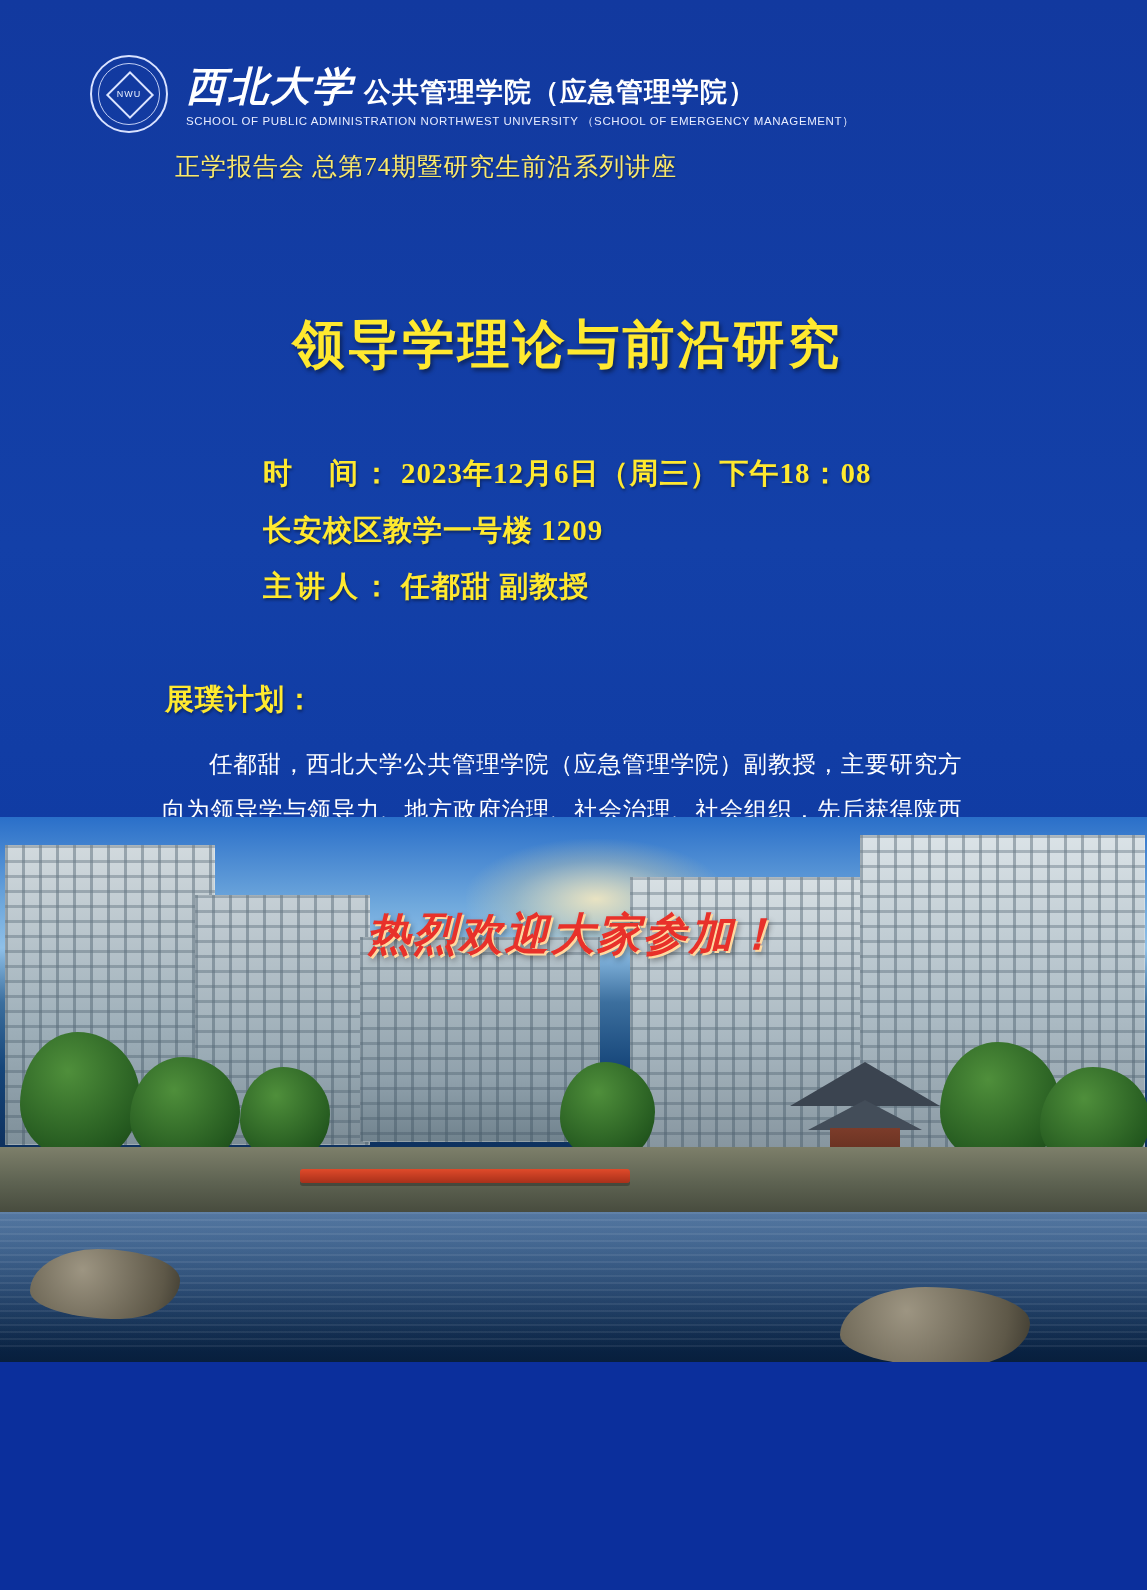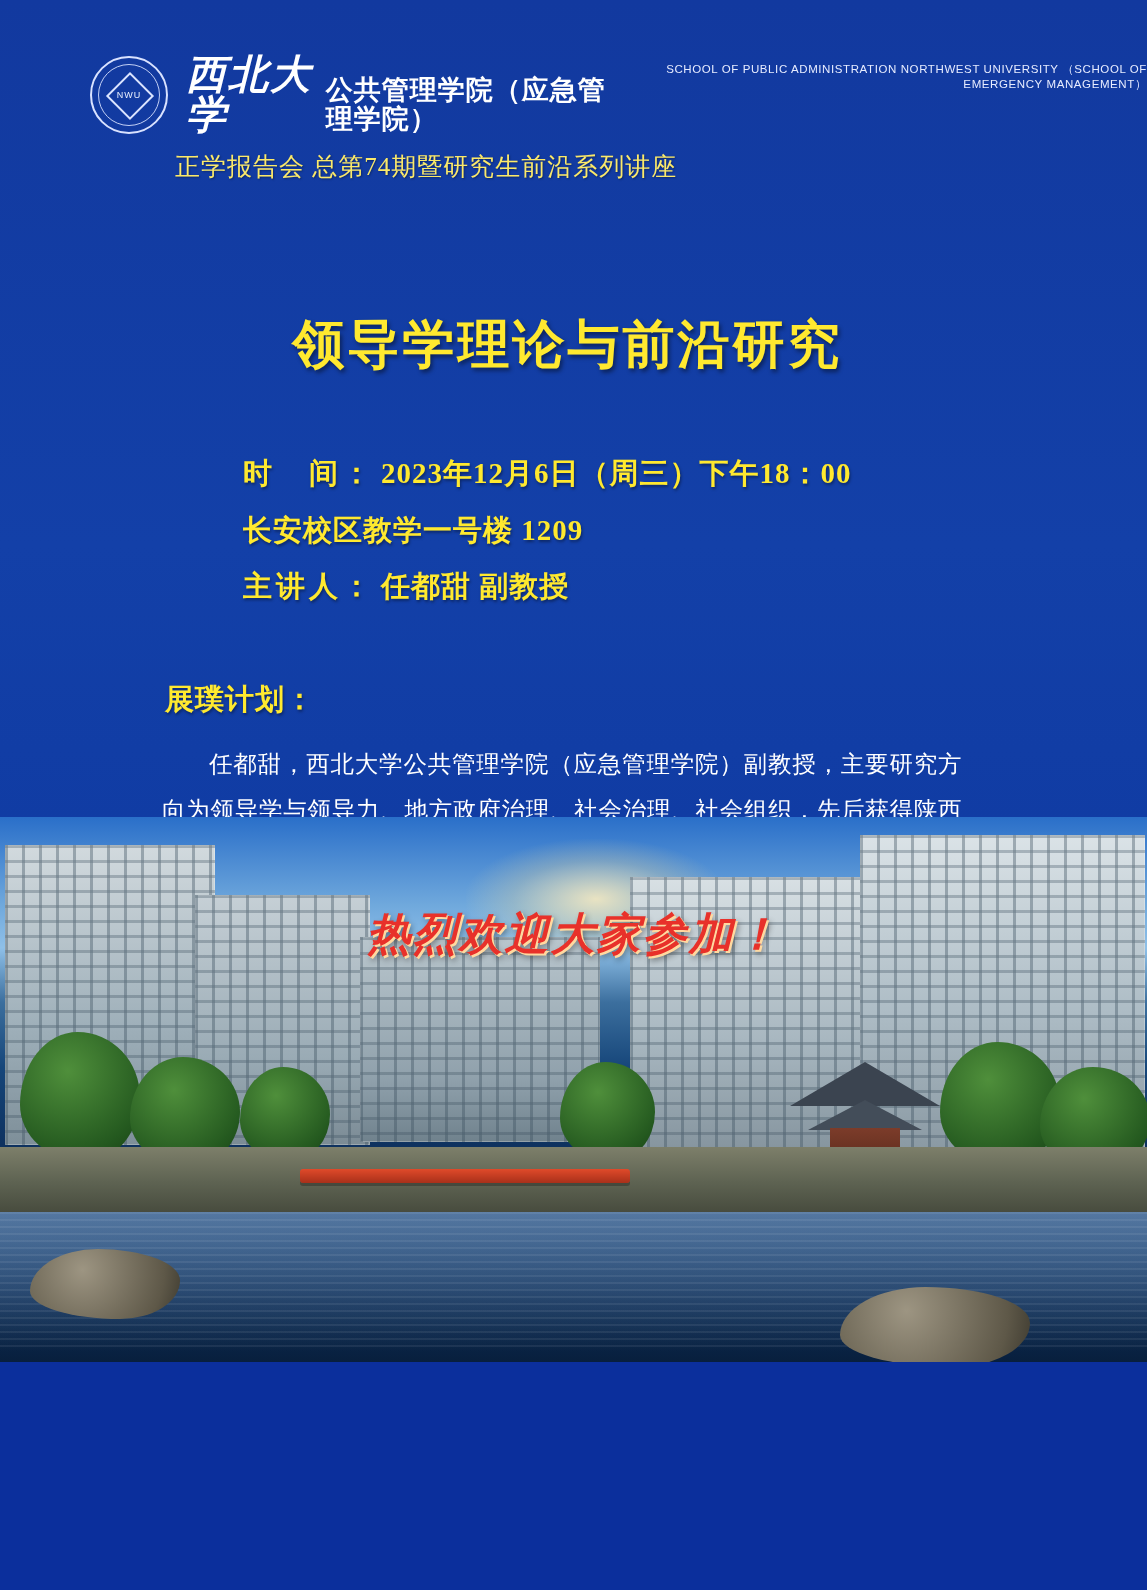--- a/index.html
+++ b/index.html
@@ -57,21 +57,21 @@
     left: 0; right: 0; top: 50%;
     transform: translateY(-50%);
     text-align: center;
     font-size: 9px;
     letter-spacing: 1px;
     color: #eaf0ff;
   }
 
   .wordmark {
     display: flex;
-    flex-direction: row;
+    flex-direction: column;
     justify-content: center;
   }
   .wordmark-row {
     display: flex;
     align-items: flex-end;
     gap: 10px;
   }
   .uni-name {
     font-family: "Liberation Serif", "DejaVu Serif", serif;
     font-size: 40px;
@@ -135,20 +135,21 @@
     font-family: "Liberation Serif", "DejaVu Serif", serif;
     font-weight: bold;
     font-size: 29px;
     line-height: 1.95;
     text-shadow: 1px 2px 3px rgba(0,0,0,.4);
   }
   .info-row {
     display: flex;
     align-items: baseline;
     white-space: nowrap;
+    margin-left: 20px;
   }
   .info-label {
     width: 138px;
     flex: 0 0 auto;
     letter-spacing: 4px;
   }
   .info-value {
     letter-spacing: 1px;
   }
 
@@ -337,21 +338,21 @@
     </div>
   </div>
 
   <div class="series-line">正学报告会  总第74期暨研究生前沿系列讲座</div>
 
   <div class="main-title">领导学理论与前沿研究</div>
 
   <div class="info">
     <div class="info-row">
       <span class="info-label">时　间：</span>
-      <span class="info-value">2023年12月6日（周三）下午18：00</span>
+      <span class="info-value">2023年12月6日（周三）下午18：08</span>
     </div>
     <div class="info-row">
       <span class="info-value">长安校区教学一号楼 1209</span>
     </div>
     <div class="info-row">
       <span class="info-label">主讲人：</span>
       <span class="info-value">任都甜 副教授</span>
     </div>
   </div>
 

